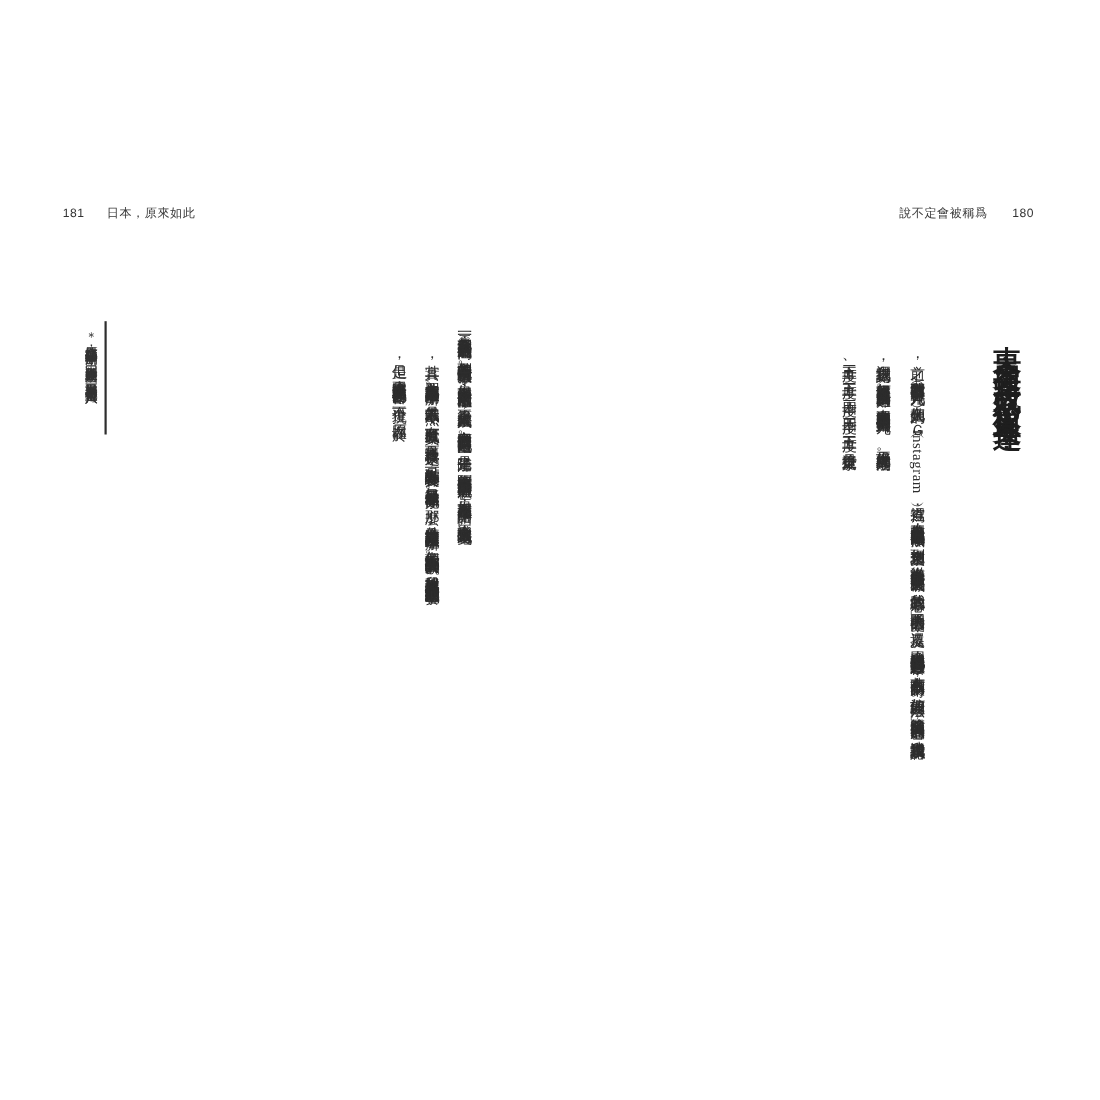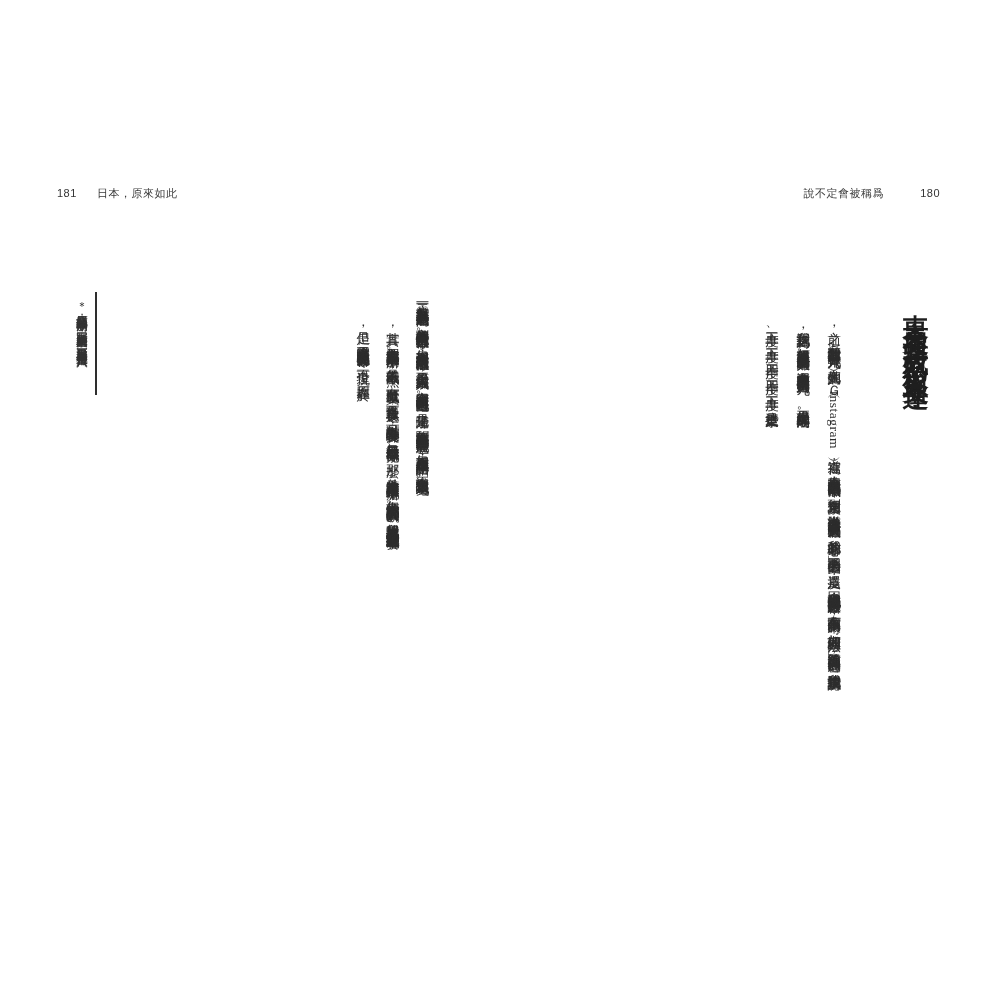--- a/index.html
+++ b/index.html
@@ -26,21 +26,21 @@
     text-align:center;
   }
   .running-head .folio{
     font-family:"Liberation Sans","DejaVu Sans",sans-serif;
     font-size:11px;
     color:#333;
   }
   .rh-left{left:57px;}
   .rh-left .folio{margin-right:17px;}
   .rh-right{right:60px;}
-  .rh-right .folio{margin-left:33px;}
+  .rh-right .folio{margin-left:19px;}
 
   
   .vtext{
     position:absolute;
     top:294px;
     height:463px;
     writing-mode:vertical-rl;
     text-orientation:mixed;
     -webkit-writing-mode:vertical-rl;
   }

